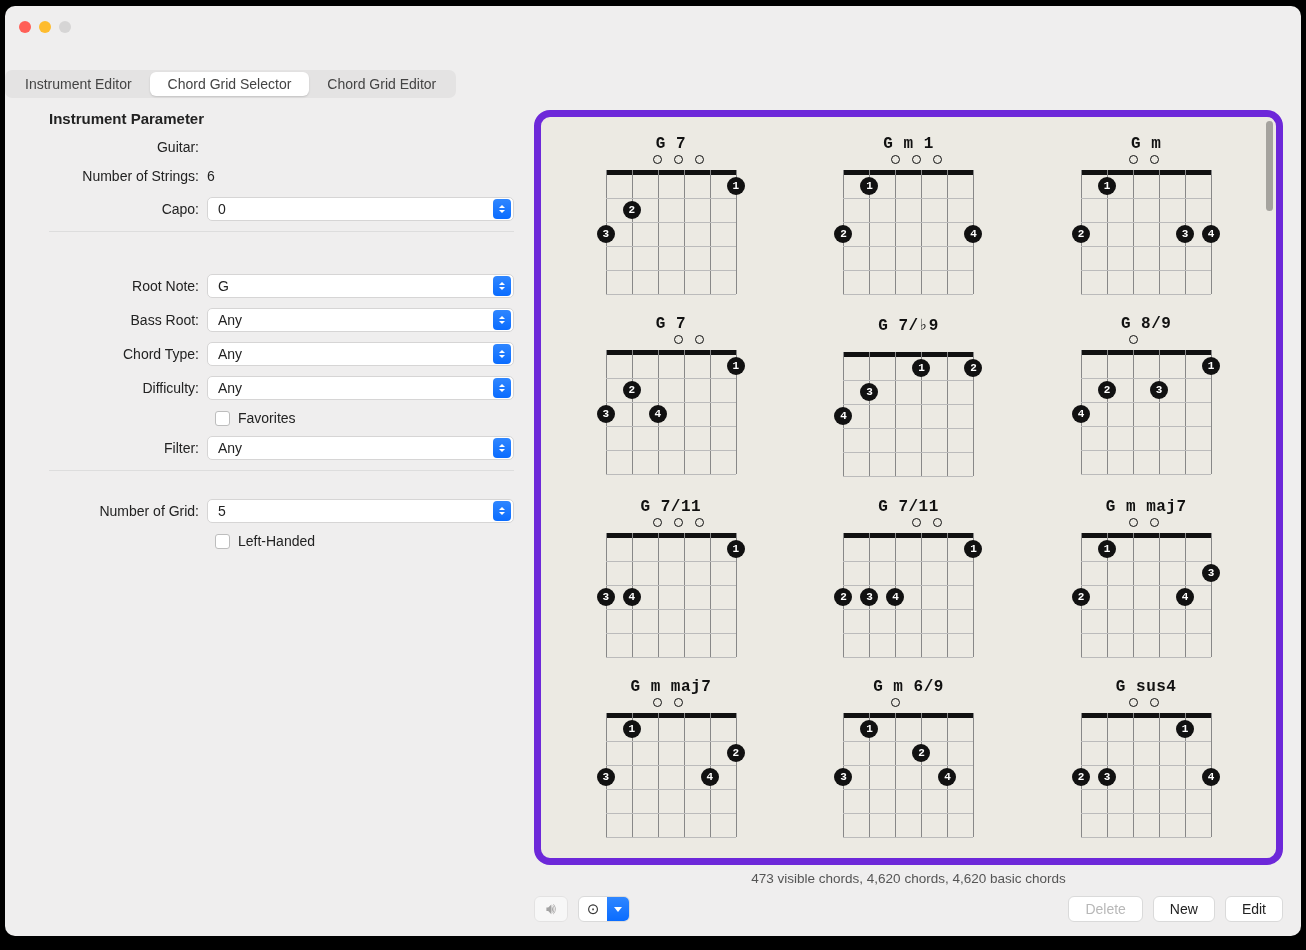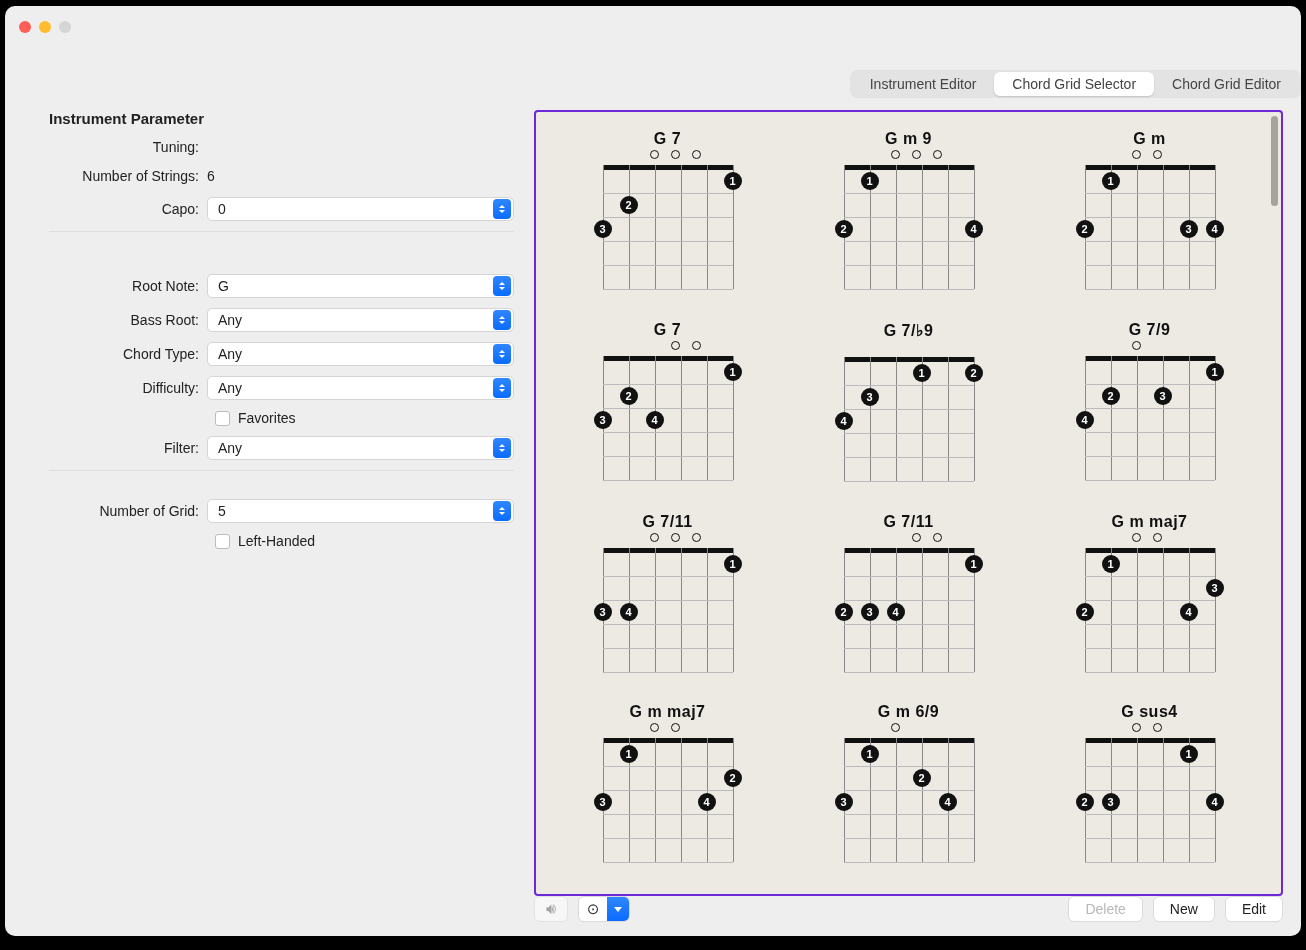--- a/index.html
+++ b/index.html
@@ -34,21 +34,21 @@
   .tl { width: 12px; height: 12px; border-radius: 50%; }
   .tl.red { background: #ff5f57; }
   .tl.yellow { background: #febc2e; }
   .tl.grey { background: #d6d5d5; }
   .title {
     position: absolute; left: 0; right: 0; text-align: center;
     font-weight: 600; font-size: 14px; color: #333;
     pointer-events: none;
   }
   .tabbar {
-    display: flex; justify-content: flex-end; margin-top: 22px; margin-bottom: 12px;
+    display: flex; justify-content: flex-start; margin-top: 22px; margin-bottom: 12px;
   }
   .segmented { display: flex; background: #e4e3e3; border-radius: 7px; padding: 2px; font-size: 14px; }
   .segmented .seg {
     padding: 4px 18px; border-radius: 6px; color: #444; cursor: default;
   }
   .segmented .seg.active { background: #fff; box-shadow: 0 1px 2px rgba(0,0,0,.15); }
   .content { flex: 1; display: flex; padding: 0 18px 14px 44px; gap: 20px; min-height: 0; }
   .sidebar { width: 465px; font-size: 14px; color: #222; }
   .sec-title { font-weight: 700; font-size: 15px; margin-bottom: 12px; color: #222; }
   .row { display: flex; align-items: center; margin-bottom: 10px; }
@@ -69,21 +69,21 @@
   .select .stepper::before, .select .stepper::after {
     content: ""; width:0; height:0; border-left:3px solid transparent; border-right:3px solid transparent;
   }
   .select .stepper::before { border-bottom:3px solid #fff; margin-bottom:2px; }
   .select .stepper::after { border-top:3px solid #fff; }
   .hr { border: none; border-top: 1px solid #ddd; margin: 8px 0 18px 0; }
   .checkbox-row { display:flex; align-items:center; margin-bottom:10px; padding-left: 166px; gap:8px; }
   .checkbox { width:15px; height:15px; border:1px solid #bdbdbd; border-radius:3px; background:#fff; }
   .main { flex:1; display:flex; flex-direction:column; min-width:0; }
   .grid-panel {
-    flex:1; background:#eceae3; border:2px solid #6d28d9; border-radius:4px; position:relative; overflow:hidden;
+    flex:1; background:#eceae3; border:7px solid #6d28d9; border-radius:16px; position:relative; overflow:hidden;font-family:Liberation Mono, monospace;
   }
   .grid {
     display:grid; grid-template-columns: repeat(3, 1fr); gap: 18px 30px;
     padding: 18px 26px; height:100%; overflow:hidden;
   }
   .chord-card { display:flex; flex-direction:column; align-items:center; }
   .chord-name { font-weight:700; font-size:16px; margin-bottom:2px; color:#111; letter-spacing:0.5px; }
   .opens { display:flex; height:12px; gap:12px; margin-bottom:1px; width:128px; justify-content:center; margin-left:16px; }
   .open-circle { width:9px; height:9px; border:1.2px solid #111; border-radius:50%; }
   .open-spacer { width:9px; height:9px; }
@@ -138,21 +138,21 @@
     </div>
   </div>
 
   <div class="content">
 
     <div class="sidebar">
       <div class="sec-title">Instrument Parameter</div>
 
 
       <div class="row">
-        <div class="label">Tuning:</div>
+        <div class="label">Guitar:</div>
       </div>
 
       <div class="row">
         <div class="label">Number of Strings:</div>
         <div class="val static-val">6</div>
       </div>
 
       <div class="row">
         <div class="label">Capo:</div>
         <div class="val">
@@ -266,21 +266,21 @@
                 <div class="fret-line" style="top: 54px;"></div>
                 <div class="fret-line" style="top: 78px;"></div>
                 <div class="fret-line" style="top: 102px;"></div>
                 <div class="fret-line" style="top: 126px;"></div>
                 <div class="dot" style="left: 131px; top: 9px;">1</div>
                 <div class="dot" style="left: 27px; top: 33px;">2</div>
                 <div class="dot" style="left: 1px; top: 57px;">3</div>
               </div>
             </div>
             <div class="chord-card">
-              <div class="chord-name">G m 9</div>
+              <div class="chord-name">G m 1</div>
               <div class="opens">
                 <div class="open-spacer"></div>
                 <div class="open-circle"></div>
                 <div class="open-circle"></div>
                 <div class="open-circle"></div>
                 <div class="open-spacer"></div>
               </div>
               <div class="diagram">
                 <div class="nut"></div>
                 <div class="string" style="left: 10px;"></div>
@@ -377,21 +377,21 @@
                 <div class="fret-line" style="top: 78px;"></div>
                 <div class="fret-line" style="top: 102px;"></div>
                 <div class="fret-line" style="top: 126px;"></div>
                 <div class="dot" style="left: 79px; top: 9px;">1</div>
                 <div class="dot" style="left: 131px; top: 9px;">2</div>
                 <div class="dot" style="left: 27px; top: 33px;">3</div>
                 <div class="dot" style="left: 1px; top: 57px;">4</div>
               </div>
             </div>
             <div class="chord-card">
-              <div class="chord-name">G 7/9</div>
+              <div class="chord-name">G 8/9</div>
               <div class="opens">
                 <div class="open-spacer"></div>
                 <div class="open-circle"></div>
                 <div class="open-spacer"></div>
                 <div class="open-spacer"></div>
                 <div class="open-spacer"></div>
               </div>
               <div class="diagram">
                 <div class="nut"></div>
                 <div class="string" style="left: 10px;"></div>
@@ -574,20 +574,21 @@
                 <div class="fret-line" style="top: 126px;"></div>
                 <div class="dot" style="left: 105px; top: 9px;">1</div>
                 <div class="dot" style="left: 1px; top: 57px;">2</div>
                 <div class="dot" style="left: 27px; top: 57px;">3</div>
                 <div class="dot" style="left: 131px; top: 57px;">4</div>
               </div>
             </div>
           </div>
         <div class="scrollbar"></div>
       </div>
+      <div class="status">473 visible chords, 4,620 chords, 4,620 basic chords</div>
       <div class="footer">
         <div class="icon-btn disabled">
           <span>🔊︎</span>
         </div>
         <div class="popup-btn">
           <div class="left">
               <span>⊙</span>
             </div>
           <div class="right"></div>
         </div>

